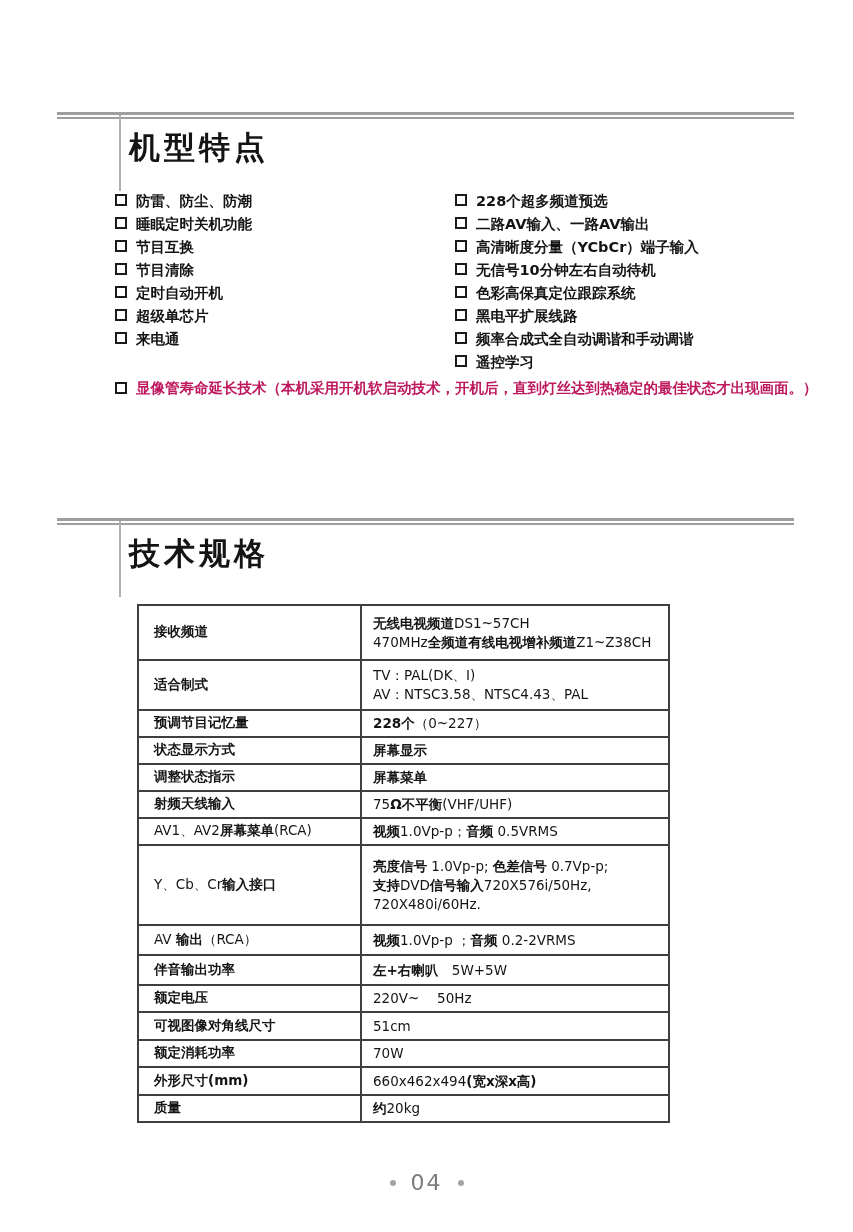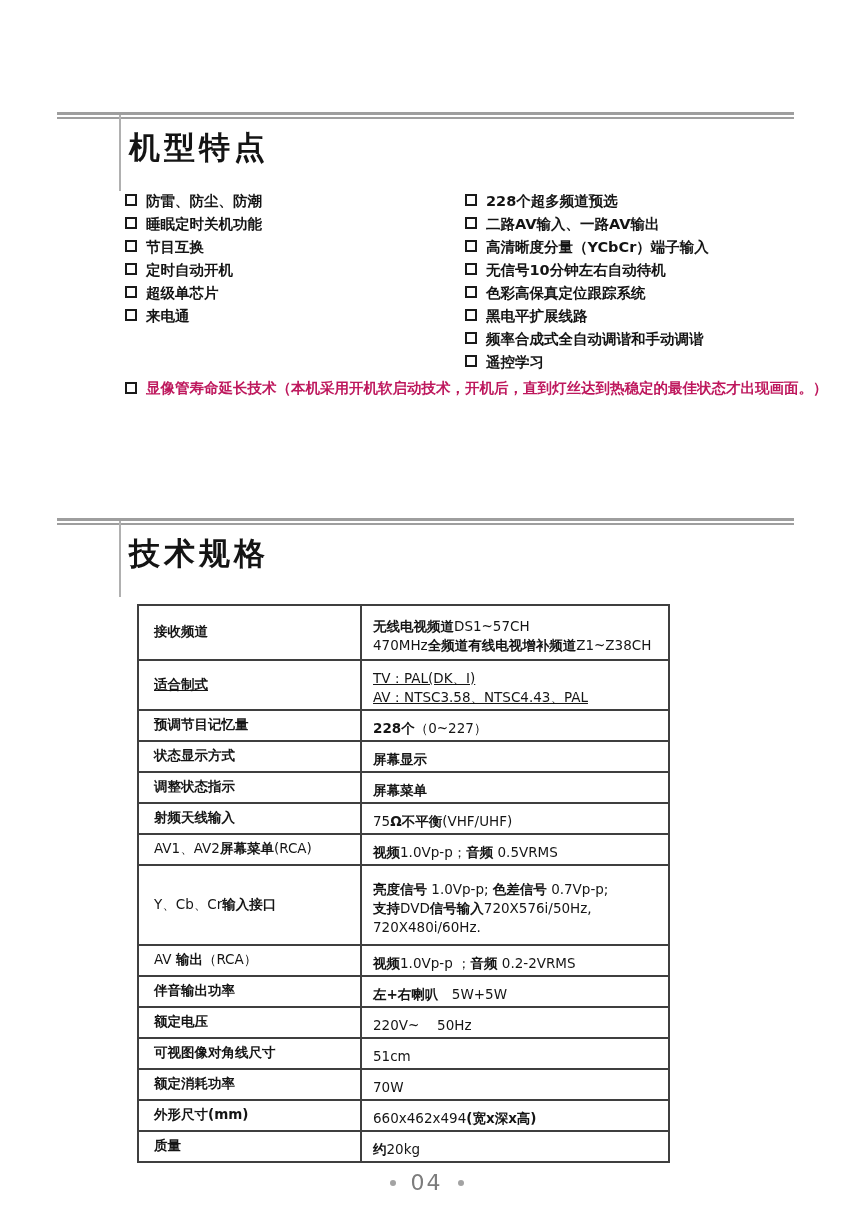--- a/index.html
+++ b/index.html
@@ -21,21 +21,21 @@
   .rule{position:absolute;left:57px;width:737px;}
   .rule .ln1{height:3px;background:var(--rule);}
   .rule .ln2{height:2px;background:var(--rule);margin-top:2px;}
   
   .tick{position:absolute;width:2px;background:var(--tick);}
   .section-title{
     position:absolute;font-size:31px;font-weight:bold;letter-spacing:4px;
     color:#141414;white-space:nowrap;
   }
   
-  .features-block{position:absolute;left:125px;top:192px;width:706px;}
+  .features-block{position:absolute;left:115px;top:192px;width:706px;}
   .feature-cols{display:flex;}
   .feature-col{list-style:none;}
   .feature-col.left{width:340px;flex-shrink:0;}
   .feature-col.right{flex:1;}
   .feature-item{
     display:flex;align-items:flex-start;height:23px;
     font-size:14.5px;font-weight:bold;color:#141414;white-space:nowrap;
   }
   .checkbox{
     display:inline-block;width:12px;height:12px;border:2px solid #1a1a1a;
@@ -50,21 +50,21 @@
   .specs-table{
     position:absolute;left:137px;top:604px;width:533px;
     border-collapse:collapse;table-layout:fixed;
   }
   .specs-table th,.specs-table td{
     border:2px solid var(--tableBorder);vertical-align:middle;
     font-size:13.5px;font-weight:normal;text-align:left;color:#151515;
     line-height:19px;
   }
   .specs-table th{width:223px;padding:0 6px 2px 15px;}
-  .specs-table td{padding:8px 4px 2px 11px;}
+  .specs-table td{padding:2px 4px 2px 11px;}
   .bseg{font-weight:bold;}
   .val-line{white-space:nowrap;}
   
   .footer{
     position:absolute;left:0;top:1170px;width:100%;
     display:flex;align-items:center;justify-content:center;gap:15px;
     color:var(--footer);
   }
   .footer-dot{width:6px;height:6px;border-radius:50%;background:#a3a3a3;}
   .page-number{font-size:22px;letter-spacing:2px;color:#7c7c7c;}
@@ -92,20 +92,24 @@
             <li class="feature-item">
               <span class="checkbox"></span>
               <span class="feature-text">睡眠定时关机功能</span>
             </li>
             <li class="feature-item">
               <span class="checkbox"></span>
               <span class="feature-text">节目互换</span>
             </li>
             <li class="feature-item">
               <span class="checkbox"></span>
+              <span class="feature-text">节目清除</span>
+            </li>
+            <li class="feature-item">
+              <span class="checkbox"></span>
               <span class="feature-text">定时自动开机</span>
             </li>
             <li class="feature-item">
               <span class="checkbox"></span>
               <span class="feature-text">超级单芯片</span>
             </li>
             <li class="feature-item">
               <span class="checkbox"></span>
               <span class="feature-text">来电通</span>
             </li>
@@ -159,21 +163,21 @@
 
     <table class="specs-table">
       <tbody id="specs-body">
           <tr style="height: 55px;">
             <th><span class="bseg">接收频道</span></th>
             <td>
               <div class="val-line"><span class="bseg">无线电视频道</span><span>DS1~57CH</span></div>
               <div class="val-line"><span>470MHz</span><span class="bseg">全频道有线电视增补频道</span><span>Z1~Z38CH</span></div>
             </td>
           </tr>
-          <tr style="height: 50px; text-decoration: underline;">
+          <tr style="height: 50px;">
             <th><span class="bseg">适合制式</span></th>
             <td>
               <div class="val-line"><span>TV：PAL(DK、I)</span></div>
               <div class="val-line"><span>AV：NTSC3.58、NTSC4.43、PAL</span></div>
             </td>
           </tr>
           <tr style="height: 27px;">
             <th><span class="bseg">预调节目记忆量</span></th>
             <td>
               <div class="val-line"><span class="bseg">228个</span><span>（0~227）</span></div>

